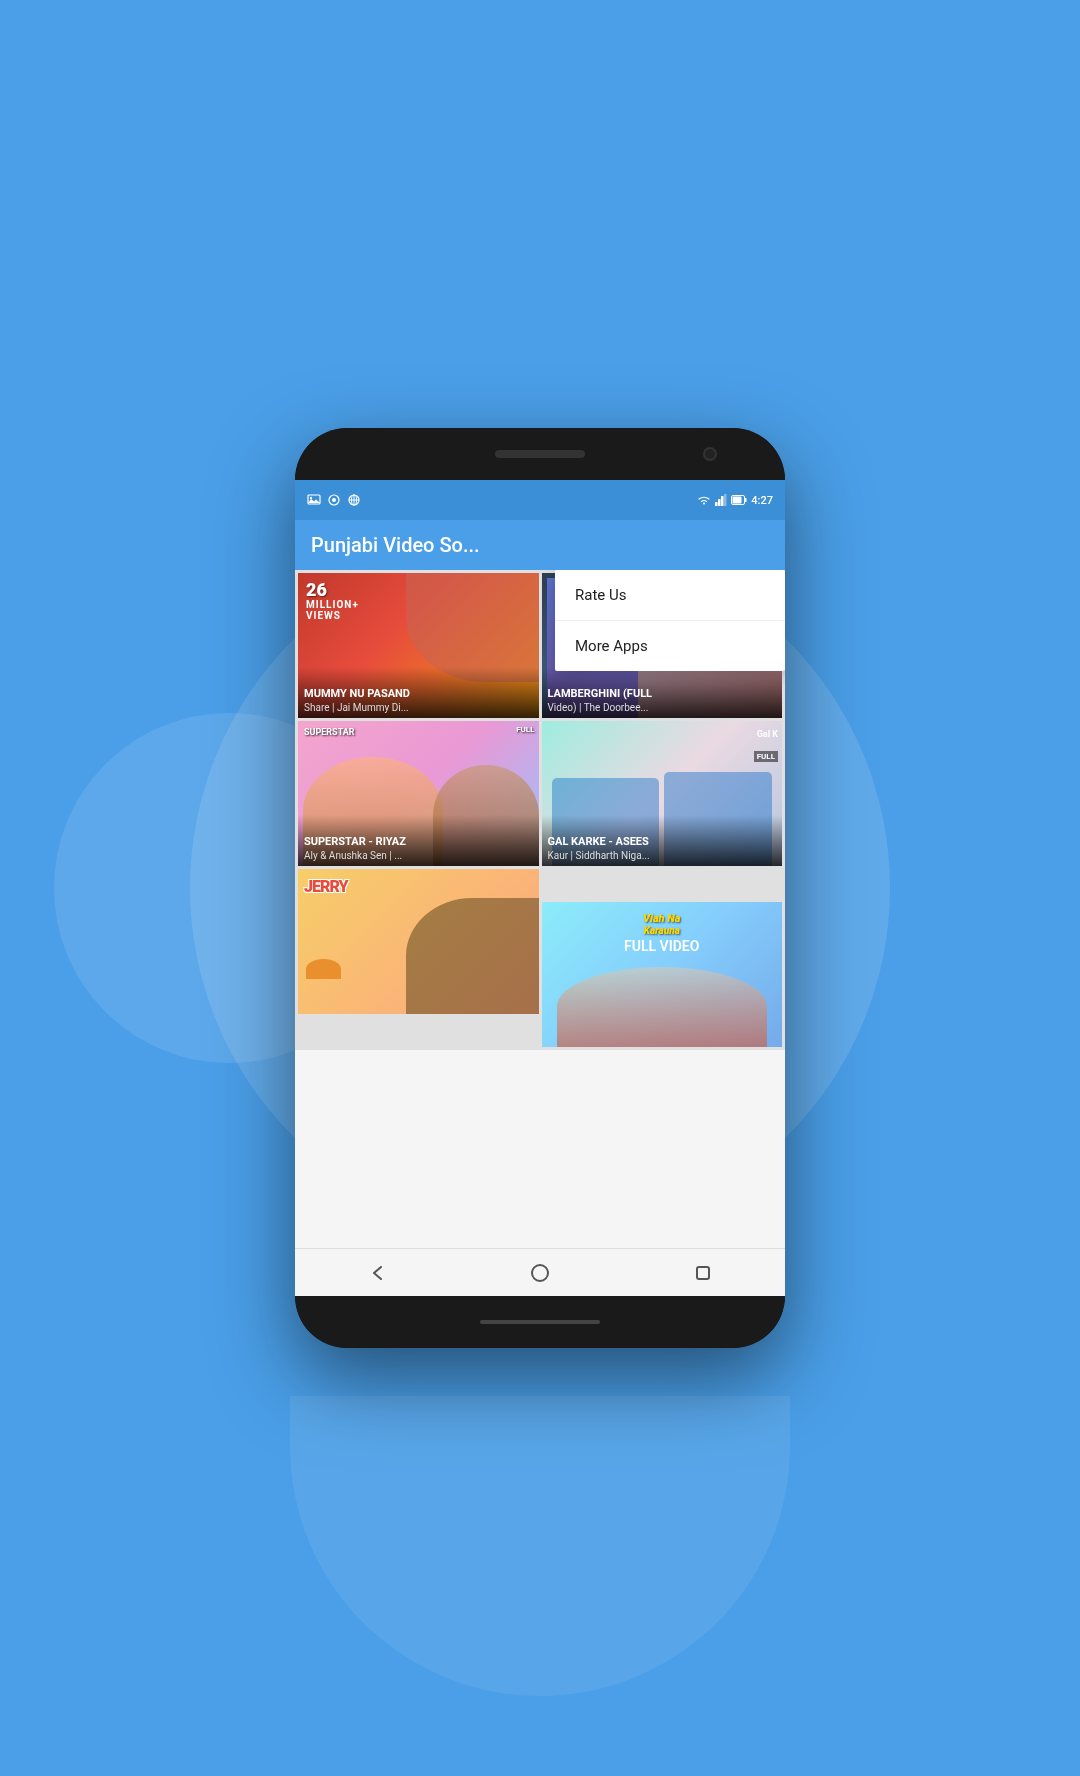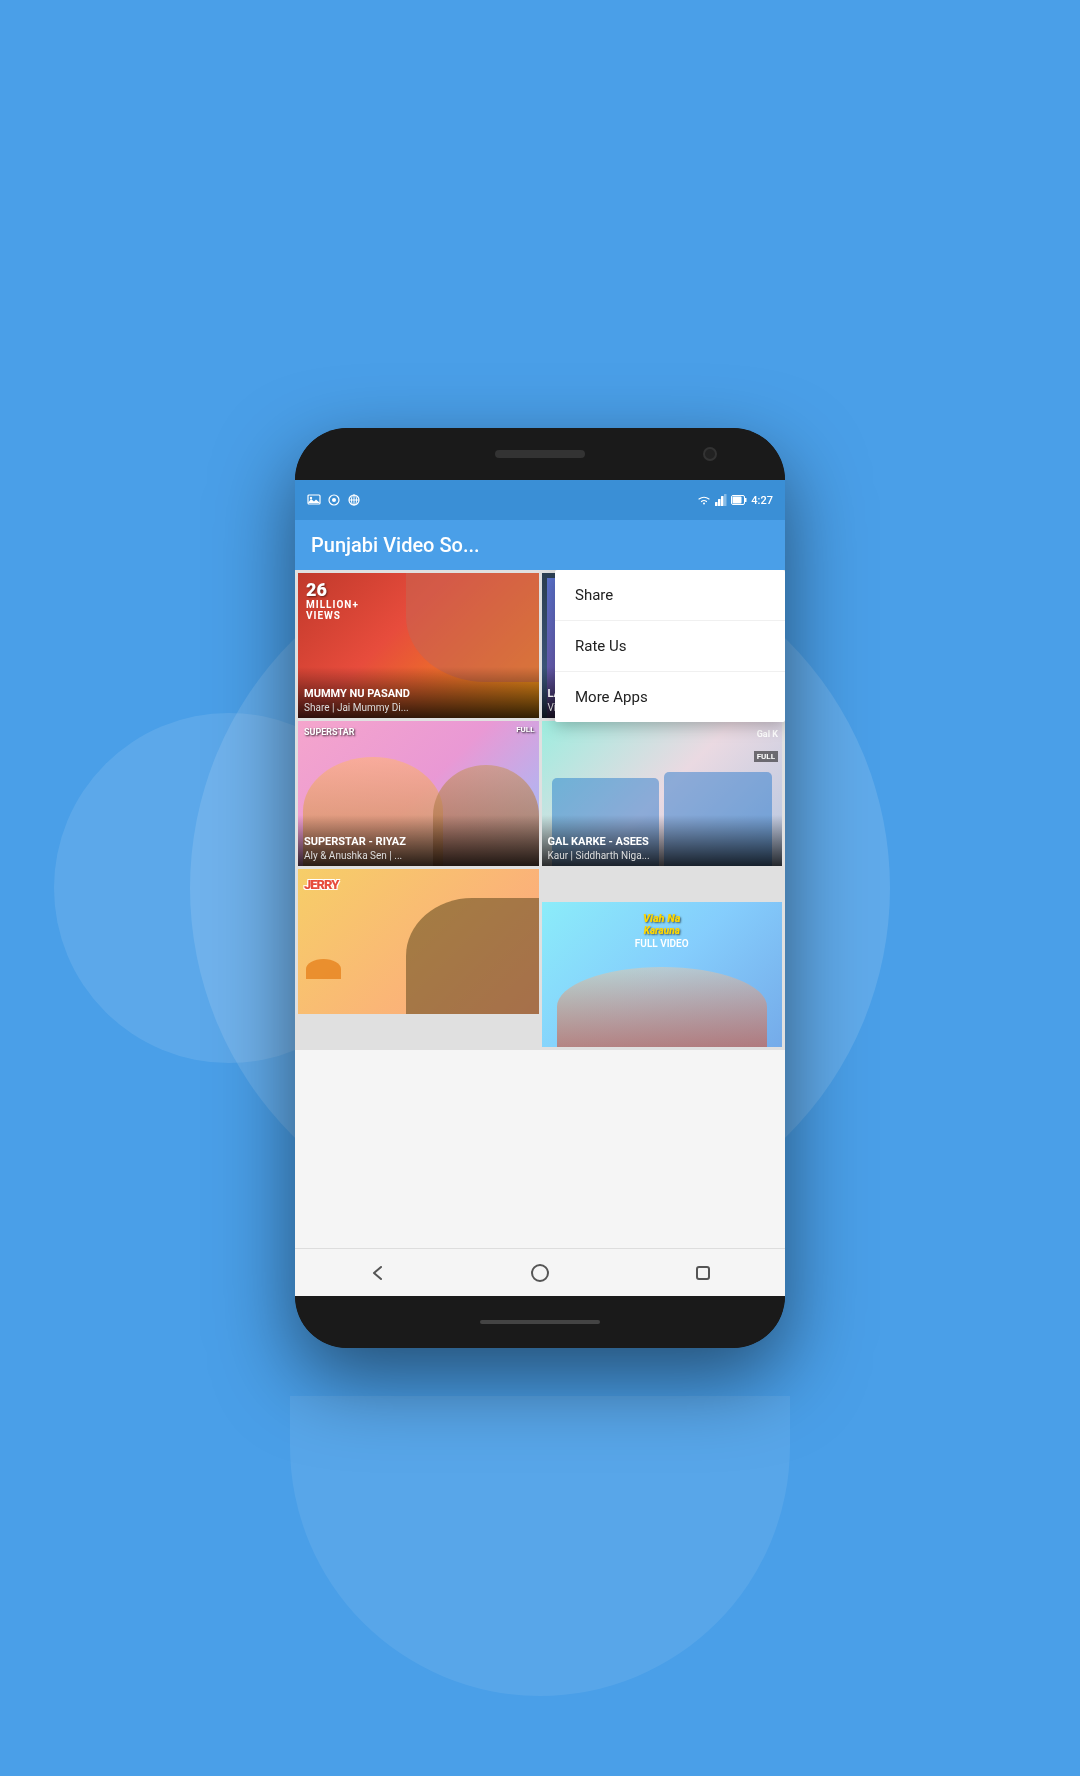--- a/index.html
+++ b/index.html
@@ -446,43 +446,40 @@
           <div style="position:absolute;top:30px;right:4px;font-size:8px;color:white;font-weight:700;background:rgba(0,0,0,0.5);padding:1px 3px;">FULL</div>
           <div class="video-overlay-text">
             <div class="video-overlay-title">GAL KARKE - Asees</div>
             <div class="video-overlay-subtitle">Kaur | Siddharth Niga...</div>
           </div>
         </div>
 
         <div class="video-item thumb-5">
           <div style="position:absolute;inset:0;background:linear-gradient(135deg,#f6d365,#fda085);opacity:0.95;"></div>
 
-          <div style="position:absolute;top:8px;left:6px;font-size:13px;font-weight:900;color:#e74c3c;text-shadow:1px 1px 0 #fff,-1px -1px 0 #fff,1px -1px 0 #fff,-1px 1px 0 #fff;letter-spacing:-1px;text-align:center;">JERRY</div>
+          <div style="position:absolute;top:8px;left:6px;font-size:16px;font-weight:900;color:#e74c3c;text-shadow:1px 1px 0 #fff,-1px -1px 0 #fff,1px -1px 0 #fff,-1px 1px 0 #fff;letter-spacing:-1px;text-align:center;">JERRY</div>
           <div style="position:absolute;bottom:0;right:0;width:55%;height:80%;background:rgba(80,60,20,0.5);border-radius:50% 0 0 0;"></div>
 
           <div style="position:absolute;bottom:35px;left:8px;width:35px;height:20px;background:rgba(230,130,30,0.8);border-radius:50% 50% 0 0;"></div>
         </div>
 
         <div class="video-item thumb-6">
           <div style="position:absolute;inset:0;background:linear-gradient(135deg,#89f7fe,#66a6ff);opacity:0.9;"></div>
 
           <div style="position:absolute;top:10px;left:8px;right:8px;text-align:center;">
             <div style="font-size:11px;font-weight:900;color:gold;text-shadow:1px 1px 2px rgba(0,0,0,0.6);font-style:italic;">Viah Na</div>
             <div style="font-size:10px;font-weight:900;color:gold;text-shadow:1px 1px 2px rgba(0,0,0,0.6);font-style:italic;">Karauna</div>
-            <div style="font-size:10px;color:white;font-weight:600;margin-top:2px;">FULL VIDEO</div>
+            <div style="font-size:14px;color:white;font-weight:600;margin-top:2px;">FULL VIDEO</div>
           </div>
           <div style="position:absolute;bottom:0;left:0;right:0;height:55%;background:linear-gradient(180deg,rgba(255,200,150,0.4),rgba(200,100,80,0.7));border-radius:50% 50% 0 0;margin:0 15px;"></div>
         </div>
 
       </div>
 
       <div class="popup-menu">
-        <div class="popup-menu-item">
-          <span>Share</span>
-        </div>
         <div class="popup-menu-item">
           <span>Rate Us</span>
         </div>
         <div class="popup-menu-item">
           <span>More Apps</span>
         </div>
       </div>
 
     </div>
 

